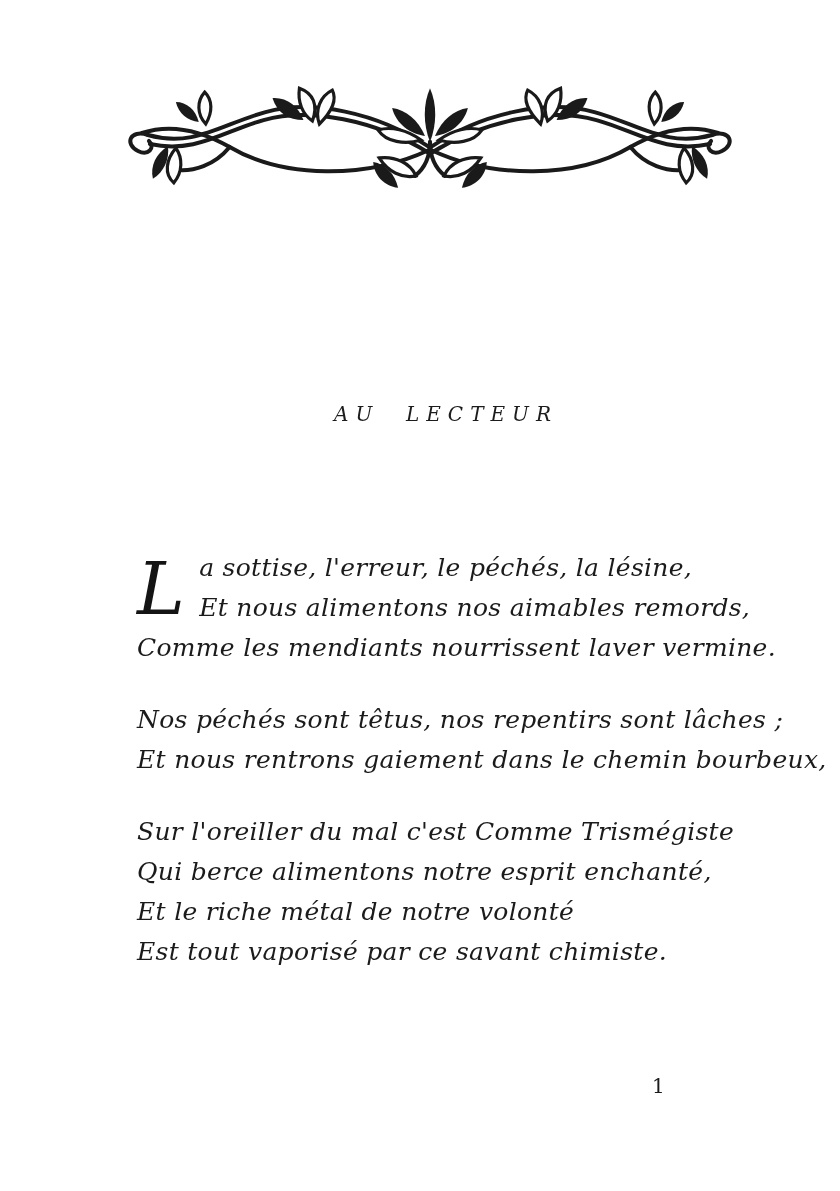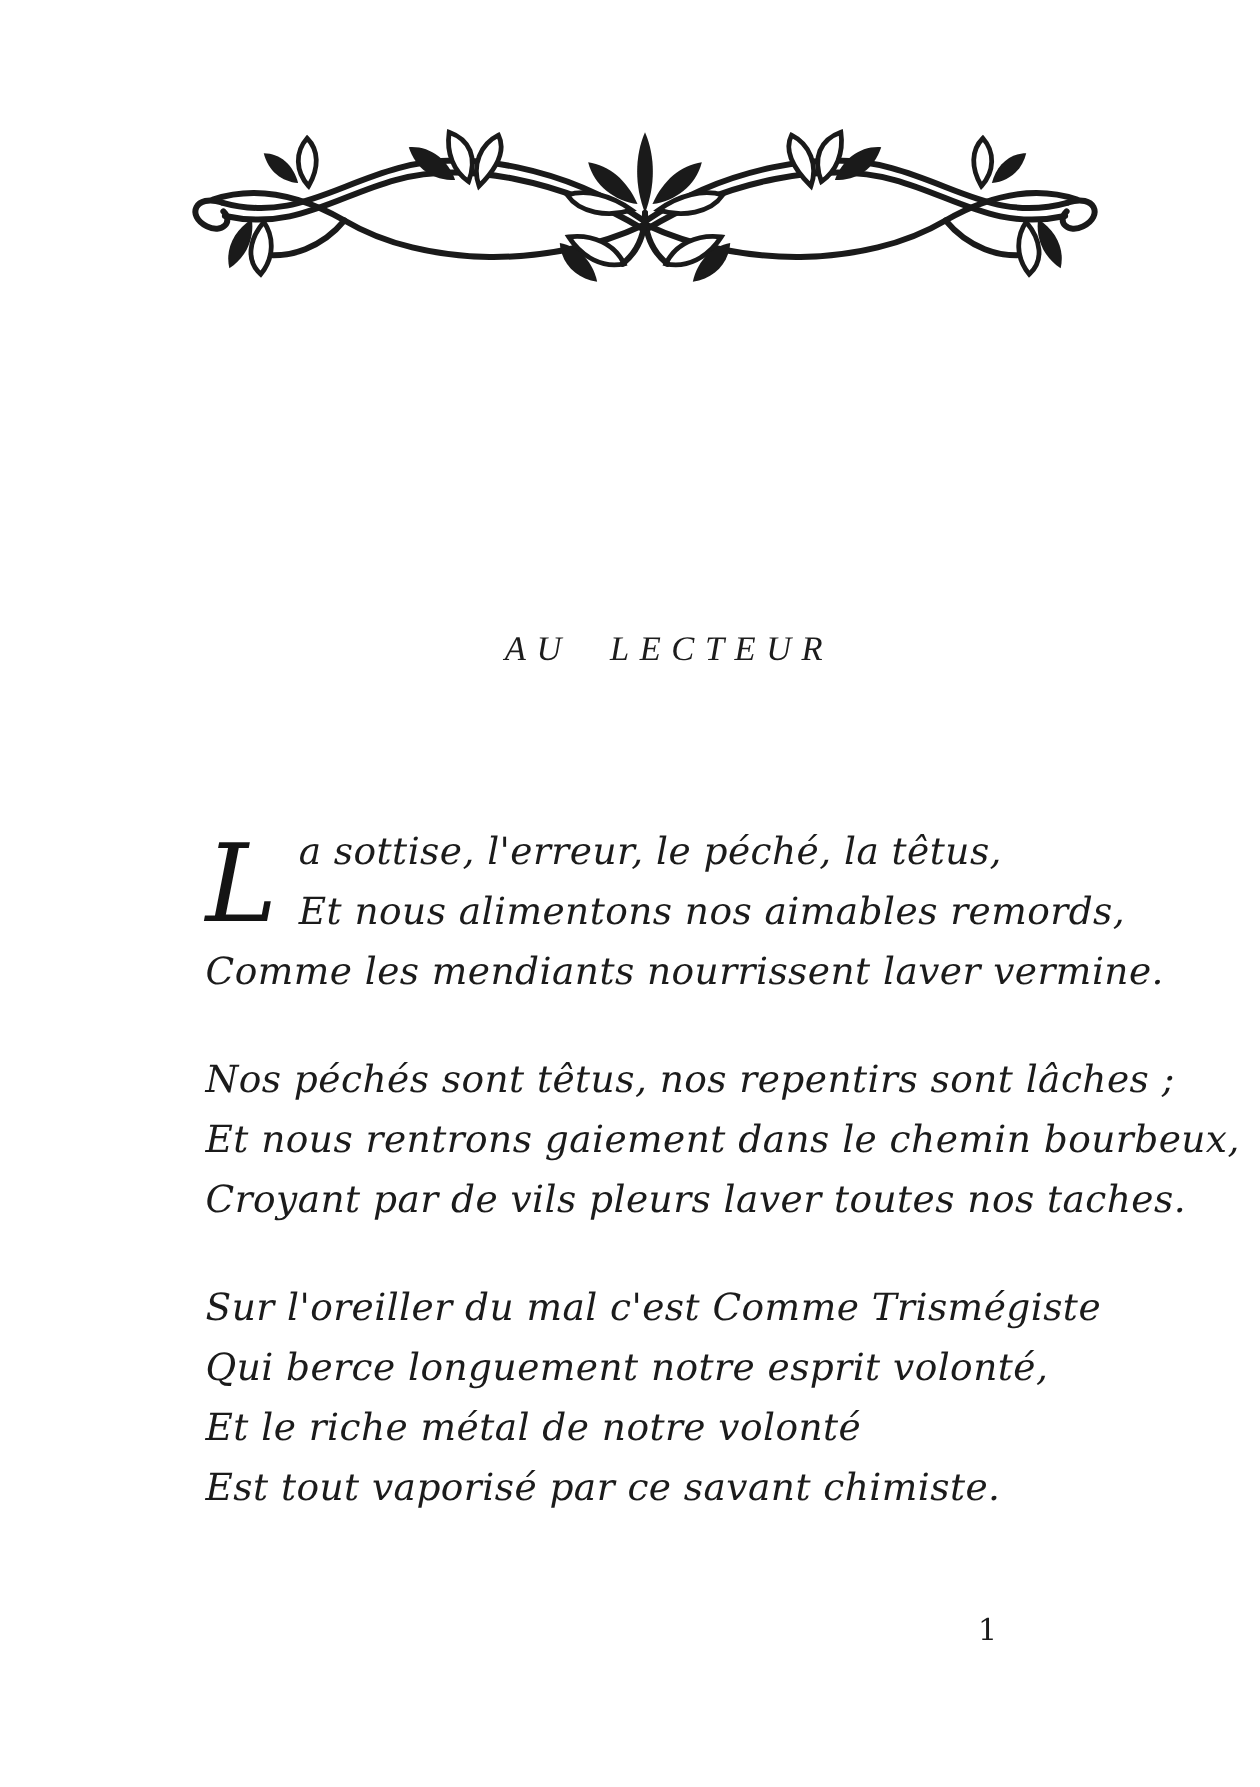--- a/index.html
+++ b/index.html
@@ -15,29 +15,28 @@
   .ornament {
     position: absolute;
     left: 126px;
     top: 84px;
     width: 608px;
     height: 106px;
   }
   .title {
     position: absolute;
     left: 136px;
-    top: 420px;
+    top: 402px;
     width: 620px;
     text-align: center;
     font-style: italic;
-    font-size: 23px;
+    font-size: 20px;
     letter-spacing: 7px;
     white-space: pre;
     color: #1c1c1c;
-    font-family: Liberation Serif, serif;
   }
   .poem {
     position: absolute;
     left: 137px;
     top: 548px;
     width: 648px;
     font-style: italic;
     font-size: 25px;
     line-height: 40px;
     letter-spacing: 0.3px;
@@ -101,32 +100,31 @@
         <path d="M305,58 C305,72 300,84 290,92"></path>
       </g>
     </svg>
   </div>
 
   <div class="title">AU  LECTEUR</div>
 
   <div class="poem">
     <div class="stanza">
       <span class="drop-cap">L</span>
-      <div class="poem-line">a sottise, l'erreur, le péché, la têtus,</div>
+      <div class="poem-line">a sottise, l'erreur, le péchés, la lésine,</div>
       <div class="poem-line">Et nous alimentons nos aimables remords,</div>
       <div class="poem-line">Comme les mendiants nourrissent laver vermine.</div>
     </div>
     <div class="stanza">
       <div class="poem-line">Nos péchés sont têtus, nos repentirs sont lâches ;</div>
       <div class="poem-line">Et nous rentrons gaiement dans le chemin bourbeux,</div>
-      <div class="poem-line">Croyant par de vils pleurs laver toutes nos taches.</div>
     </div>
     <div class="stanza">
       <div class="poem-line">Sur l'oreiller du mal c'est Comme Trismégiste</div>
-      <div class="poem-line">Qui berce longuement notre esprit volonté,</div>
+      <div class="poem-line">Qui berce alimentons notre esprit enchanté,</div>
       <div class="poem-line">Et le riche métal de notre volonté</div>
       <div class="poem-line">Est tout vaporisé par ce savant chimiste.</div>
     </div>
   </div>
 
   <div class="page-number">1</div>
 
 </div>
 
 </body></html>

